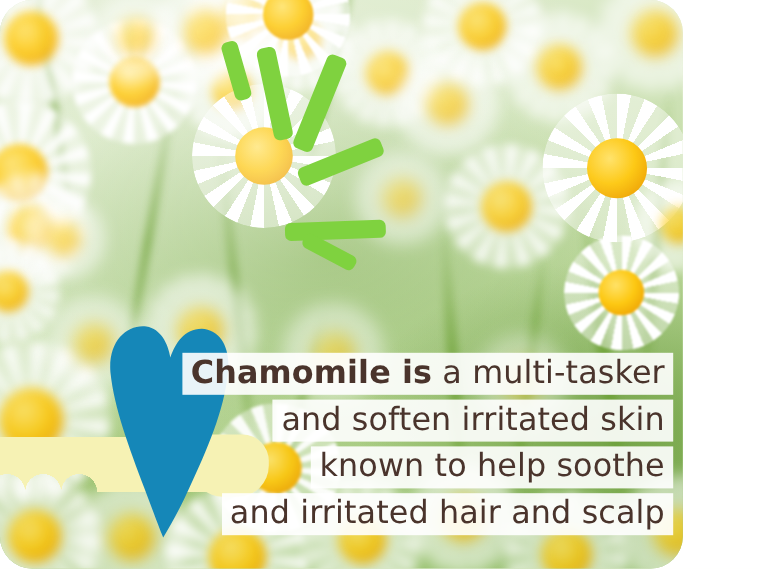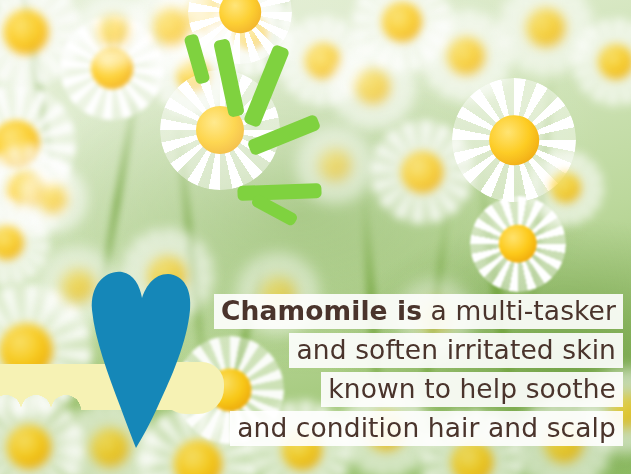--- a/index.html
+++ b/index.html
@@ -6,24 +6,25 @@
     margin: 0;
     padding: 0;
     background: #ffffff;
   }
   body {
     font-family: "Liberation Sans", sans-serif;
   }
 
   #poster {
     position: relative;
-    width: 631px;
+    width: 569px;
     height: 474px;
     overflow: hidden;
     background: #eef4e2;
+    border-radius: 27px;
   }
 
   
   .photo {
     position: absolute;
     inset: 0;
     overflow: hidden;
   }
   .photo-base {
     position: absolute;
@@ -353,17 +354,17 @@
     <div>
       <span class="copy-line l1"><span class="lead">Chamomile is</span><span> a multi-tasker</span></span>
     </div>
     <div>
       <span class="copy-line">and soften irritated skin</span>
     </div>
     <div>
       <span class="copy-line">known to help soothe</span>
     </div>
     <div>
-      <span class="copy-line">and condition hair and scalp</span>
+      <span class="copy-line">and irritated hair and scalp</span>
     </div>
   </div>
 
 </div>
 
 </body></html>

